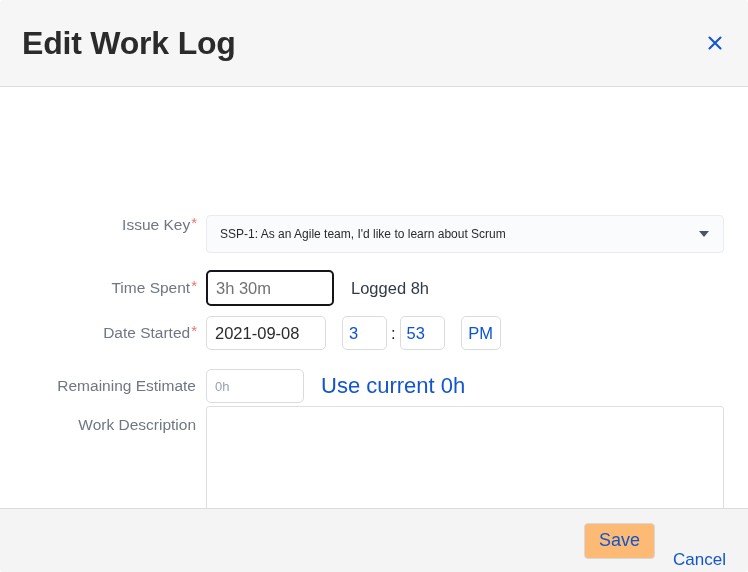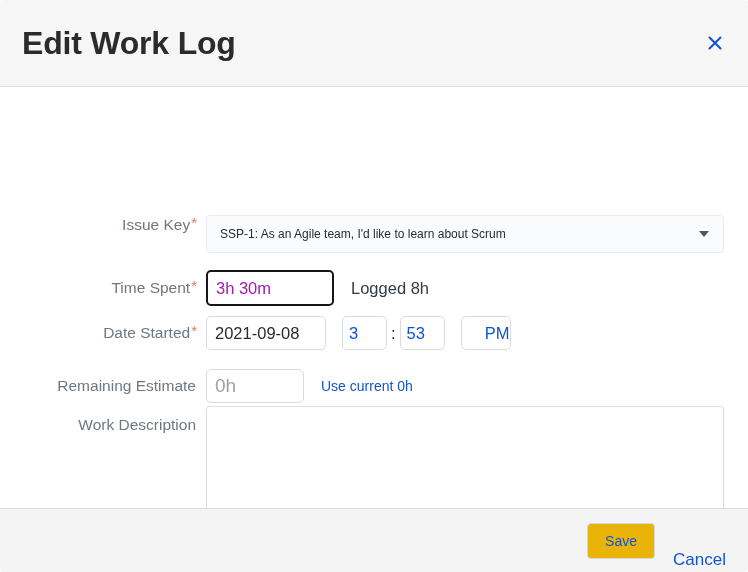--- a/index.html
+++ b/index.html
@@ -140,21 +140,21 @@
 
   
   .time-spent-input {
     width: 128px;
     height: 36px;
     border: 2px solid #14161a;
     border-radius: 5px;
     box-sizing: border-box;
     font-family: "Liberation Sans", sans-serif;
     font-size: 16.5px;
-    color: #a21caf;
+    color: #737373;
     padding: 0 8px;
     background: #ffffff;
     outline: none;
   }
   .side-note {
     margin-left: 17px;
     font-size: 16.5px;
     color: #313b47;
     white-space: nowrap;
   }
@@ -181,50 +181,50 @@
     box-sizing: border-box;
     font-family: "Liberation Sans", sans-serif;
     font-size: 16.5px;
     color: #0b54d4;
     padding: 0 6px;
     background: #ffffff;
     outline: none;
     text-align: left;
   }
   .time-box.ampm {
-    width: 50px;
-    text-align: right;
+    width: 40px;
+    text-align: center;
     padding: 0;
   }
   .colon-sep {
     margin: 0 4px;
     font-size: 16.5px;
     color: #1d1d1d;
     line-height: 34px;
   }
   .gap-16 { width: 16px; display: inline-block; }
 
   
   .est-input {
     width: 98px;
     height: 34px;
     border: 1px solid #d8dce1;
     border-radius: 5px;
     box-sizing: border-box;
     font-family: "Liberation Sans", sans-serif;
-    font-size: 19px;
+    font-size: 13px;
     color: #2b2b2b;
     padding: 0 8px;
     background: #ffffff;
     outline: none;
   }
   .est-input::placeholder { color: #9aa1ac; opacity: 1; }
   .link-blue {
     margin-left: 17px;
-    font-size: 14px;
+    font-size: 22px;
     color: #1355cc;
     text-decoration: none;
     white-space: nowrap;
     cursor: pointer;
   }
 
   
   .work-textarea {
     width: 518px;
     height: 134px;
@@ -271,26 +271,26 @@
     box-sizing: border-box;
     display: flex;
     align-items: center;
     justify-content: flex-end;
     padding-right: 22px;
   }
   .save-btn {
     height: 36px;
     min-width: 68px;
     padding: 0 14px;
-    background: #eab308;
+    background: #fdba74;
     border: 1px solid #d6d8dc;
     border-radius: 4px;
     color: #1355cc;
     font-family: "Liberation Sans", sans-serif;
-    font-size: 14px;
+    font-size: 18px;
     cursor: pointer;
   }
   .cancel-link {
     margin-left: 18px;
     font-size: 17px;
     color: #1355cc;
     text-decoration: none;
     cursor: pointer;
     margin-top: 39px;
   }

